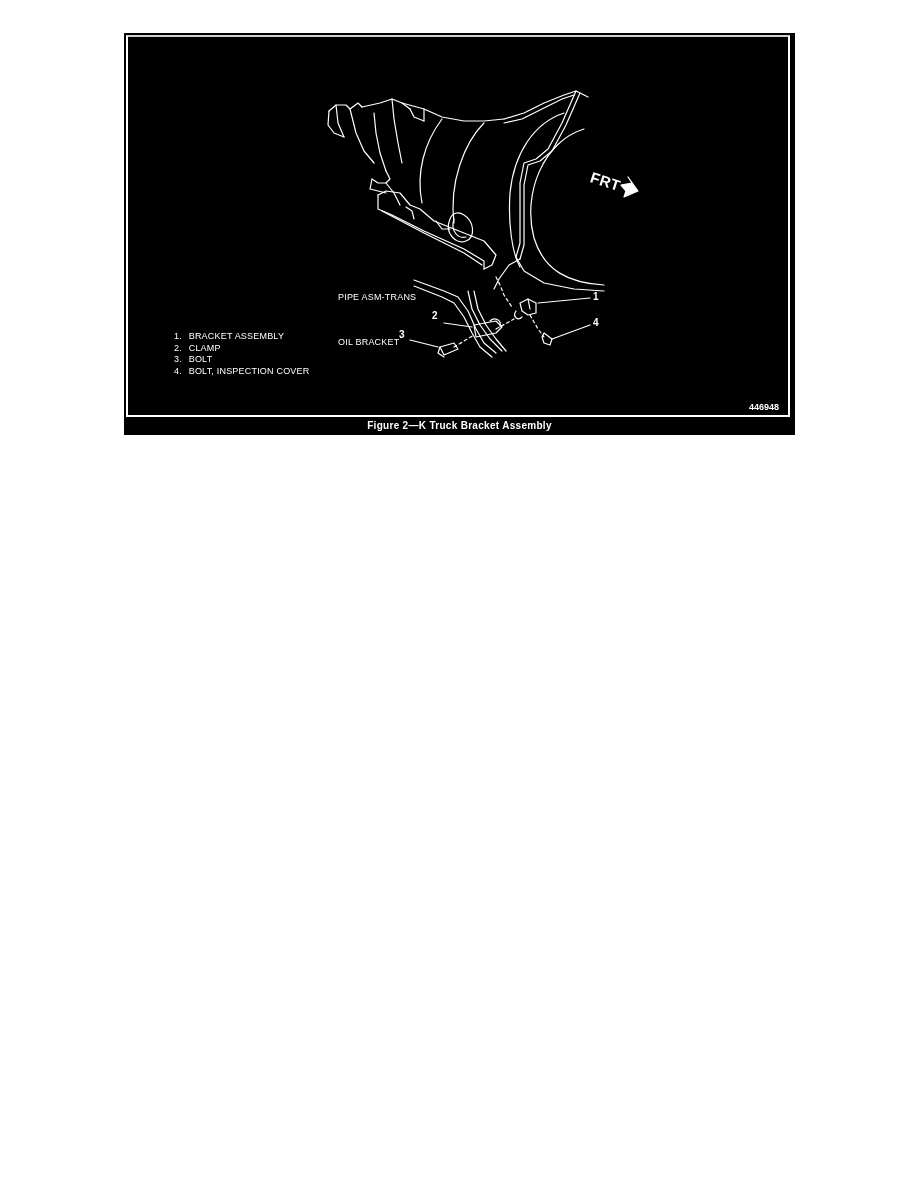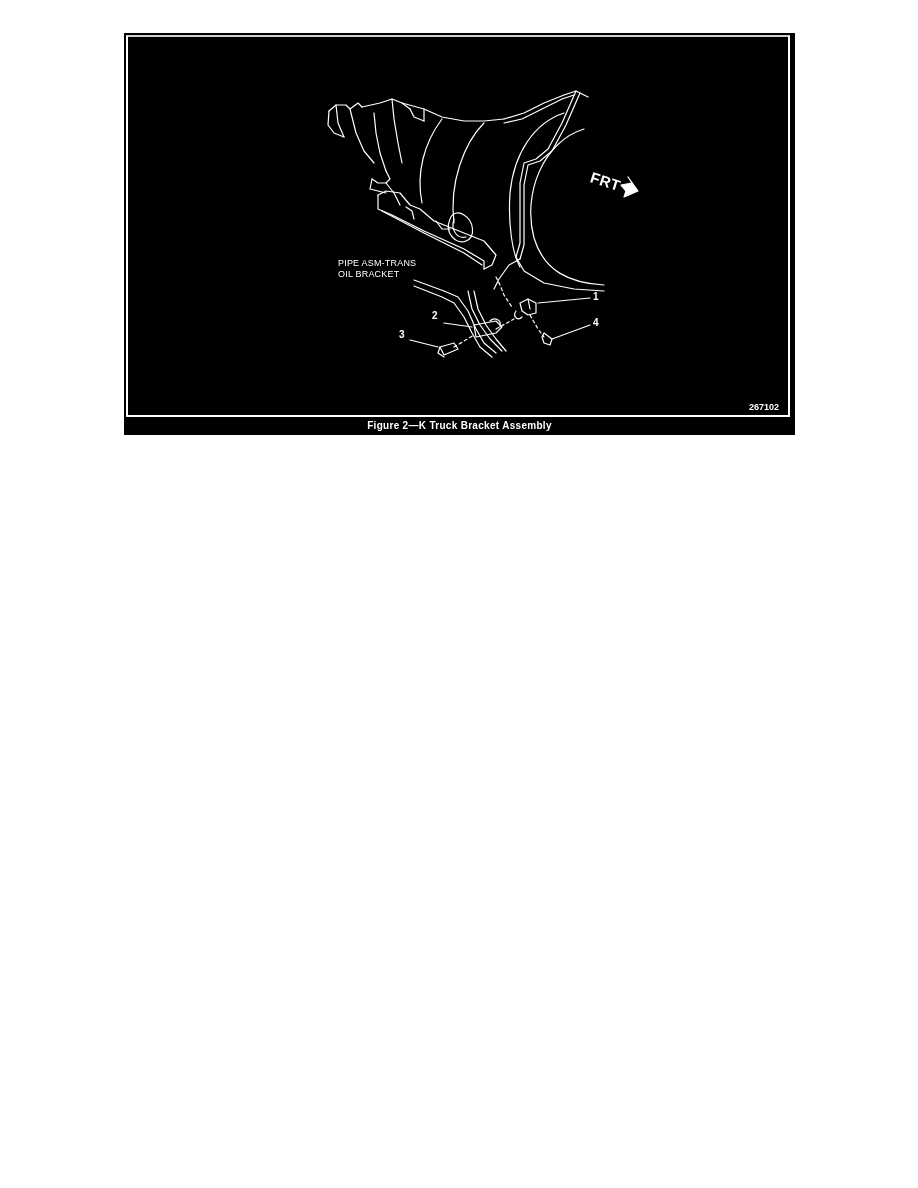--- a/index.html
+++ b/index.html
@@ -16,21 +16,21 @@
   .legend {
     position: absolute; left: 50px; top: 298px; color: #ffffff;
     font-size: 9px; line-height: 11.5px; letter-spacing: 0.2px;
   }
   .legend-item { white-space: nowrap; }
   .legend-num { display: inline-block; width: 12px; }
   .pipe-label {
     position: absolute; left: 214px; top: 225px; color: #ffffff;
     font-size: 9px; line-height: 11px; letter-spacing: 0.2px;
   }
-  .pipe-label div { white-space: nowrap; }
+  .pipe-label div { white-space: nowrap; margin-top: 34px; }
   .pipe-label .l2 { padding-left: 0px; }
   .callout { position: absolute; color: #ffffff; font-size: 10px; font-weight: bold; }
   .frt {
     position: absolute; left: 467px; top: 135px; color: #ffffff;
     font-size: 15px; font-weight: bold; transform: rotate(18deg); transform-origin: left center;
     letter-spacing: 0.5px;
   }
   .figure-id {
     position: absolute; right: 16px; top: 369px; color: #ffffff;
     font-size: 9px; font-weight: bold;
@@ -132,16 +132,34 @@
   <div class="pipe-label">
     <div>PIPE ASM-TRANS</div>
     <div class="l2">OIL BRACKET</div>
   </div>
 
   <span class="callout" style="left:469px; top:258px;">1</span>
   <span class="callout" style="left:308px; top:277px;">2</span>
   <span class="callout" style="left:275px; top:296px;">3</span>
   <span class="callout" style="left:469px; top:284px;">4</span>
 
+  <div class="legend">
+    <div class="legend-item">
+      <span class="legend-num">1.</span>
+      <span>BRACKET ASSEMBLY</span>
+    </div>
+    <div class="legend-item">
+      <span class="legend-num">2.</span>
+      <span>CLAMP</span>
+    </div>
+    <div class="legend-item">
+      <span class="legend-num">3.</span>
+      <span>BOLT</span>
+    </div>
+    <div class="legend-item">
+      <span class="legend-num">4.</span>
+      <span>BOLT, INSPECTION COVER</span>
+    </div>
+  </div>
 
-  <div class="figure-id">267102</div>
+  <div class="figure-id">446948</div>
   <div class="caption">Figure 2—K Truck Bracket Assembly</div>
 </div>
 
 </body></html>

